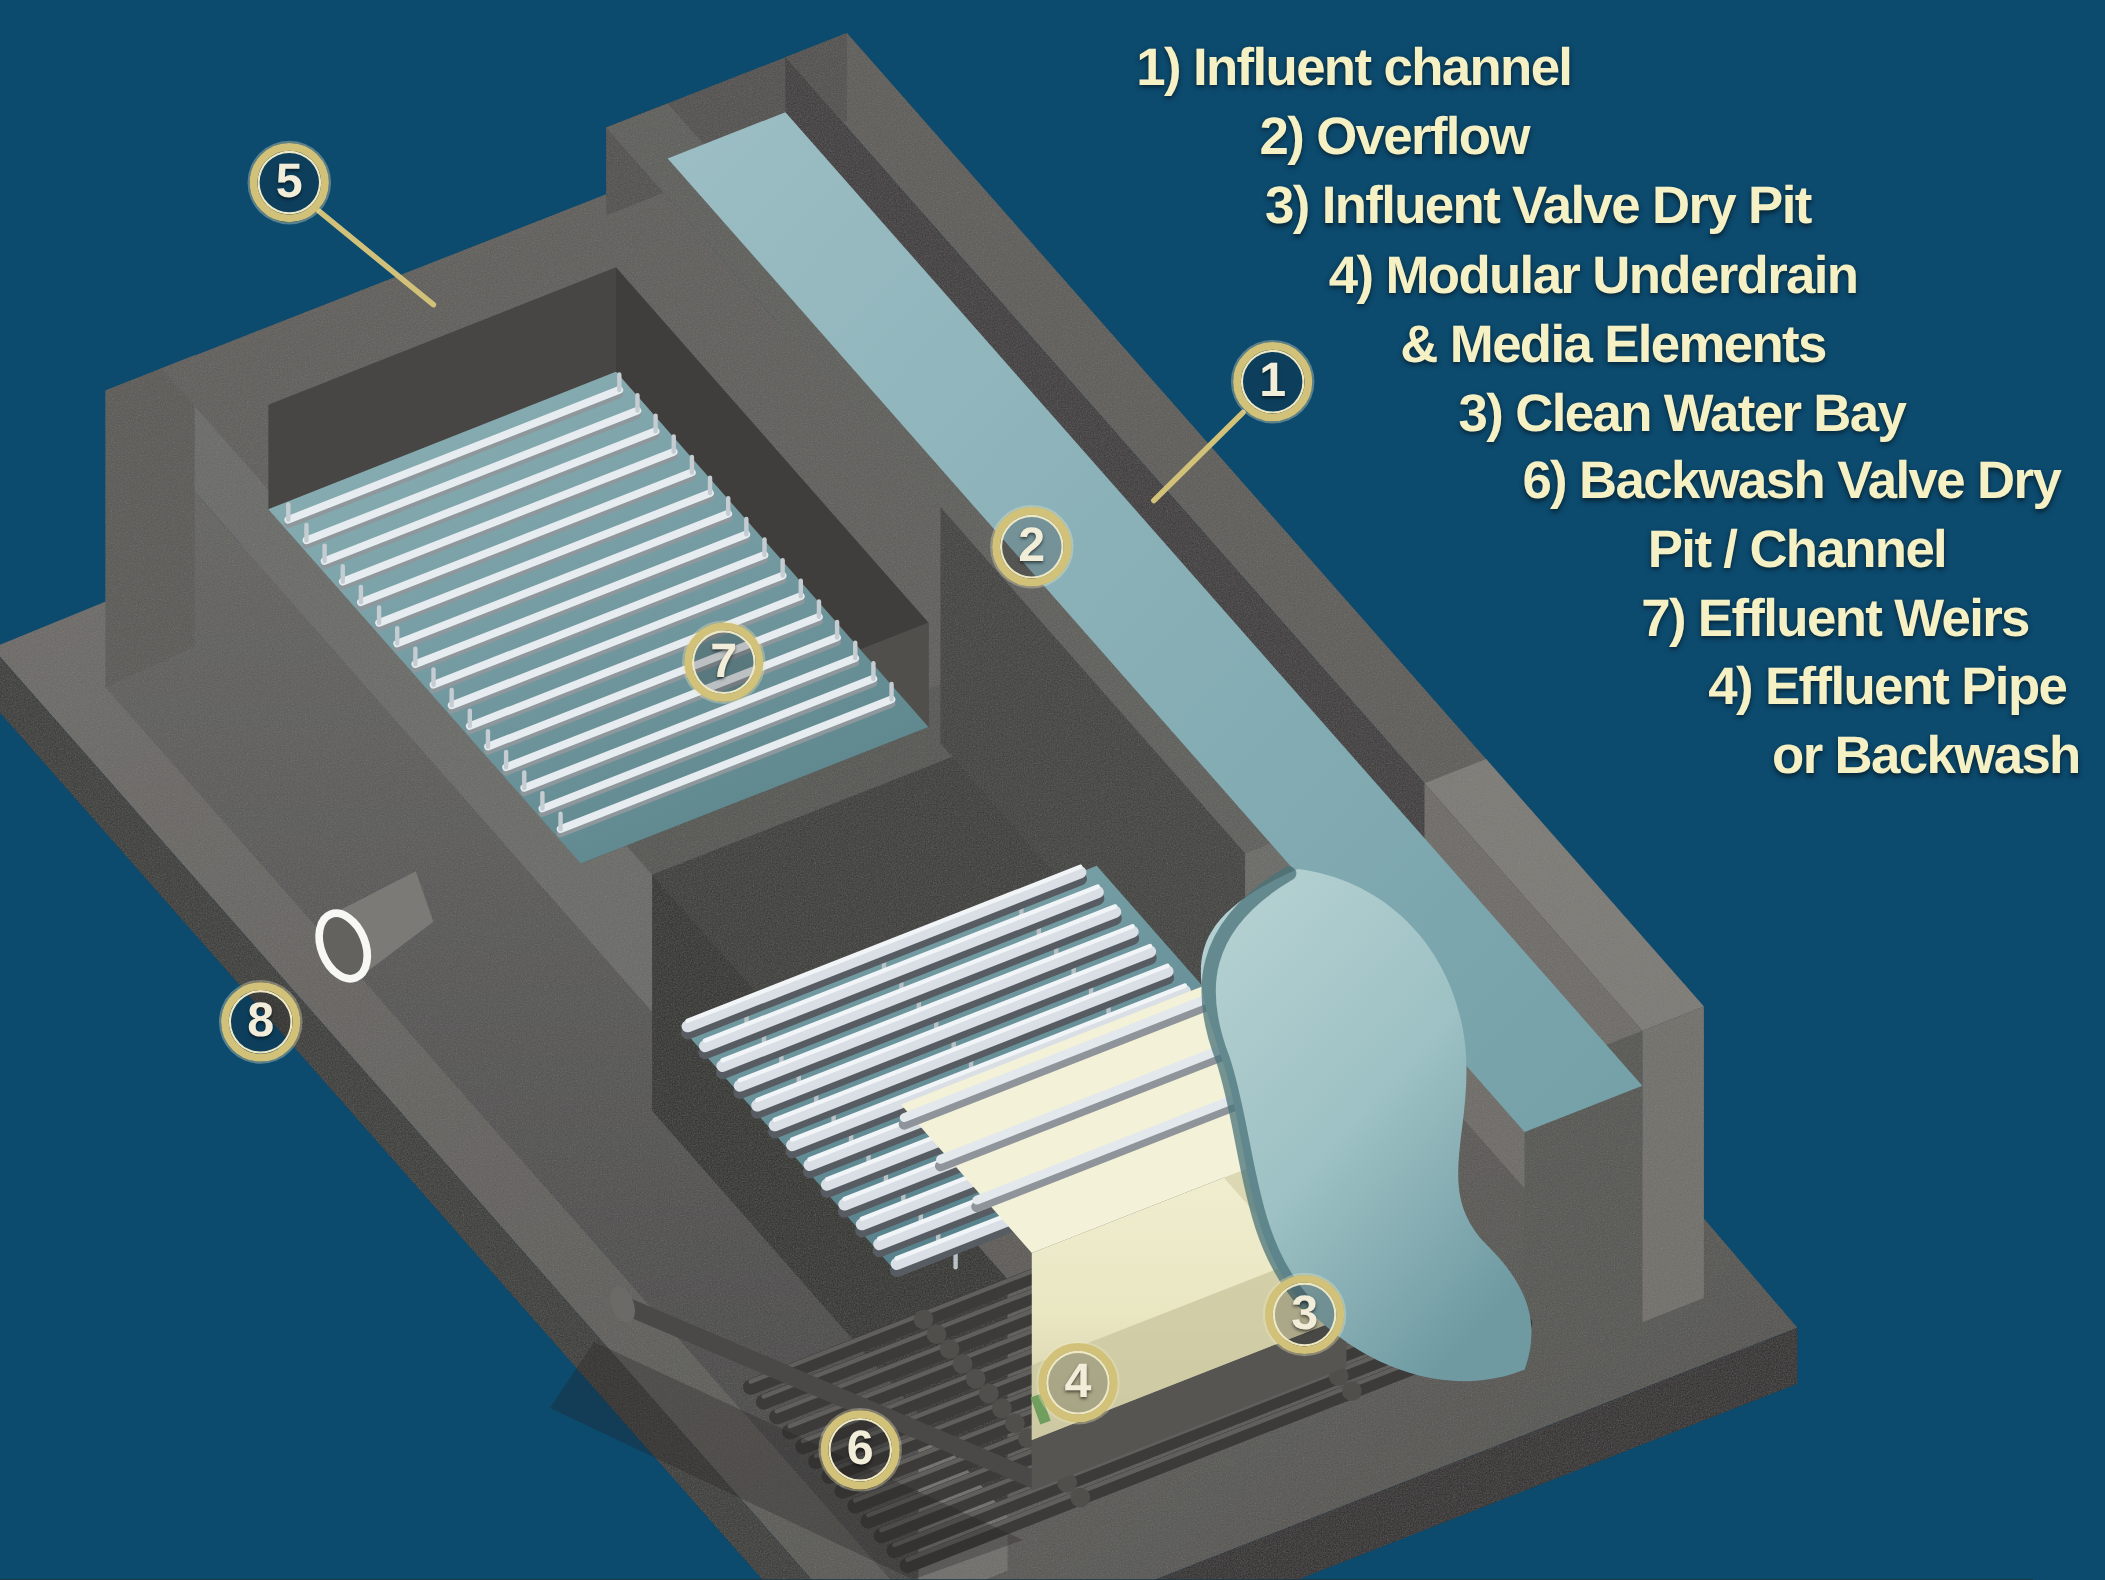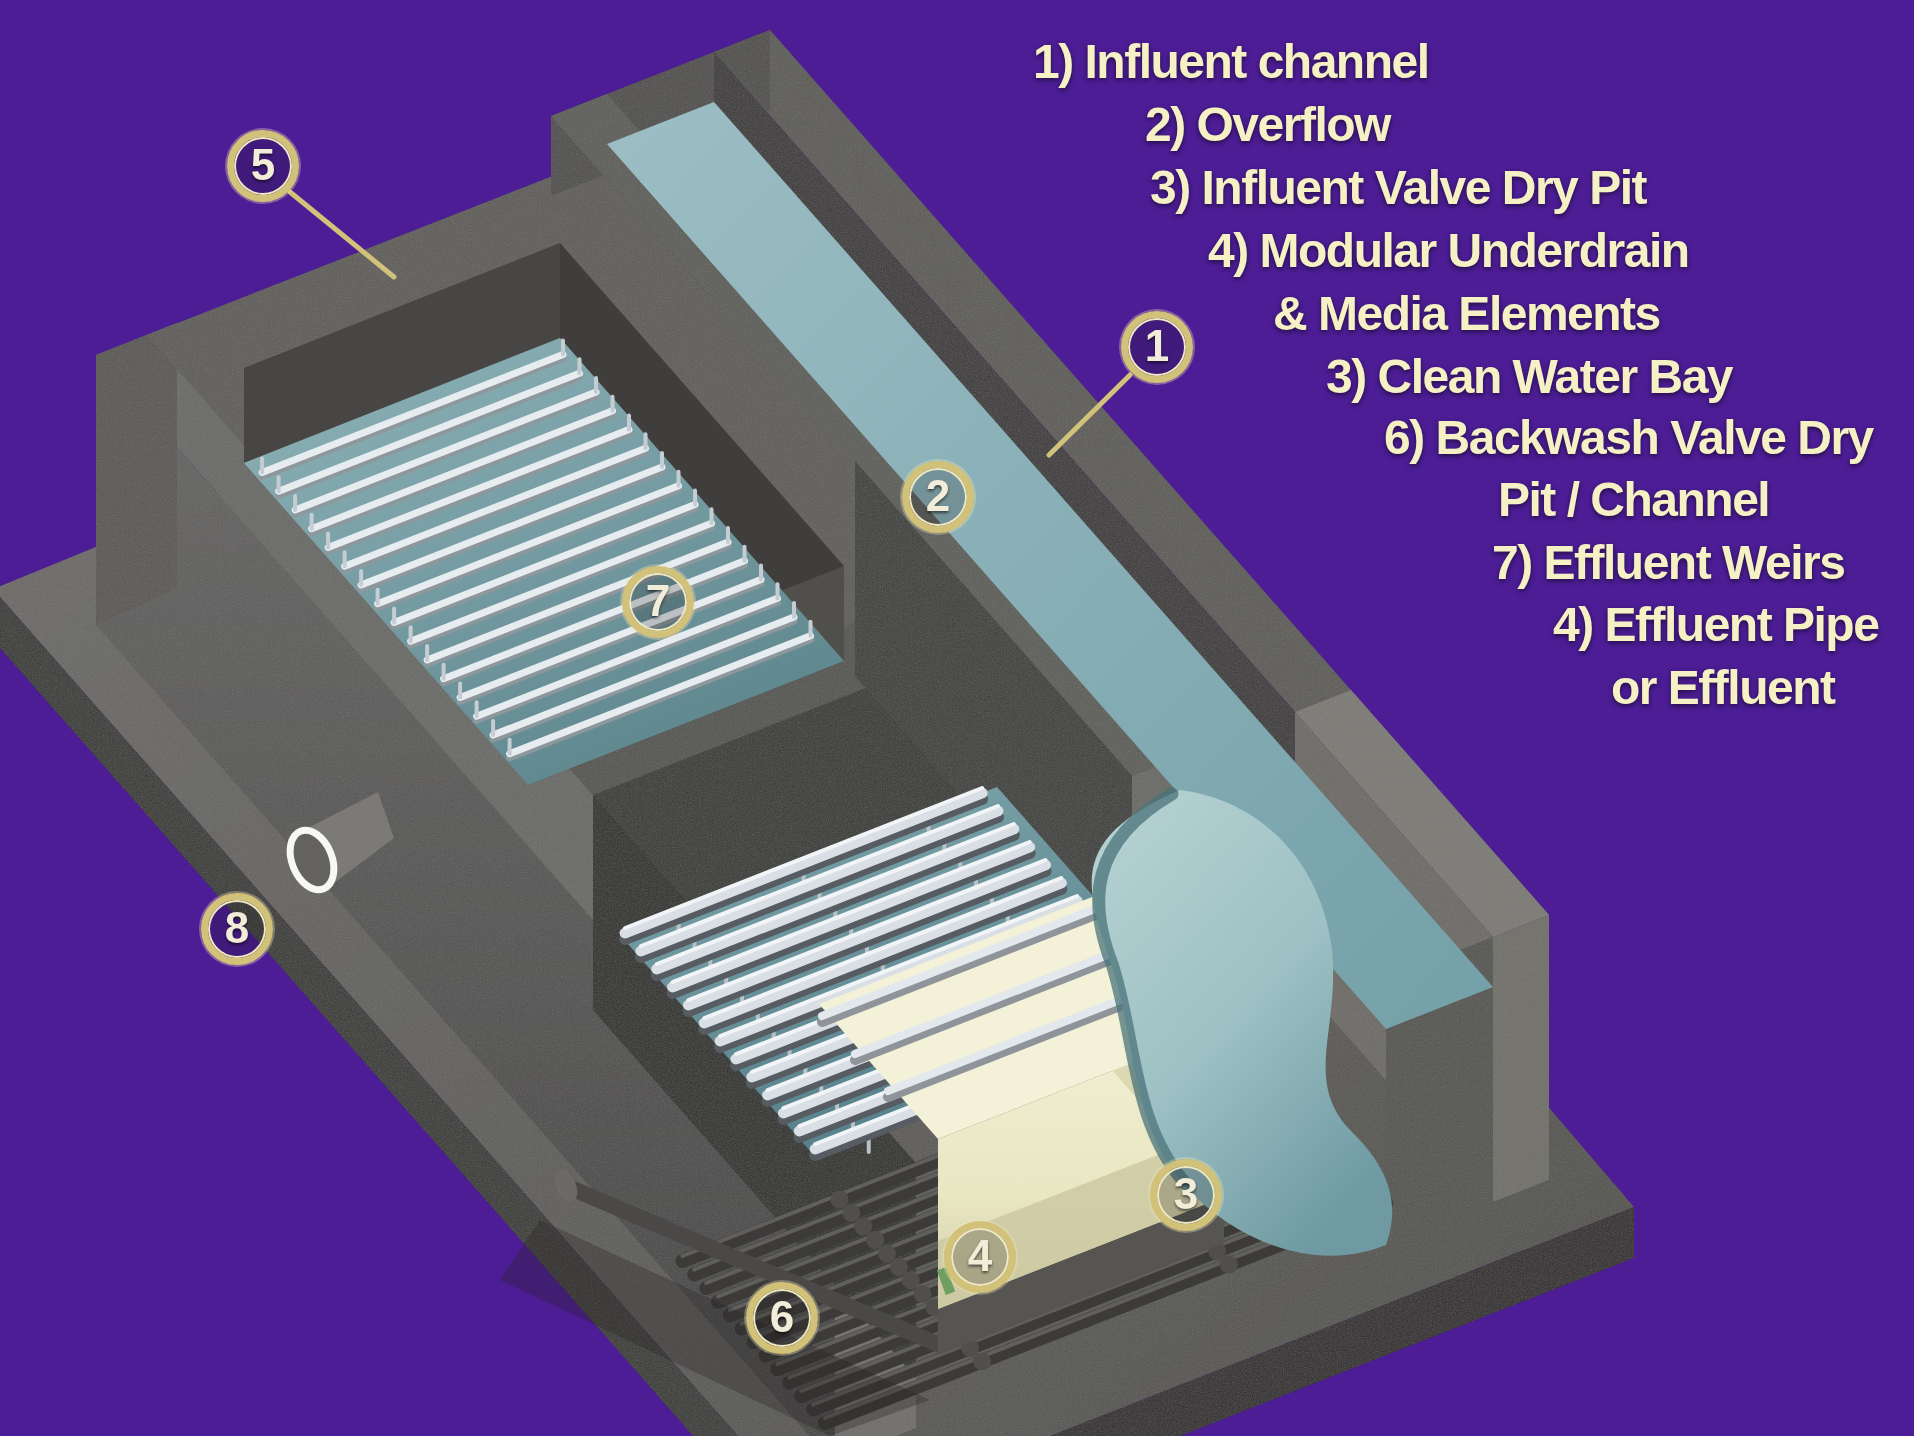--- a/index.html
+++ b/index.html
@@ -1,17 +1,17 @@
 <!DOCTYPE html>
 <html><head>
 <meta charset="utf-8">
 <style>
   html,body{margin:0;padding:0;background:#2e2d2c;}
   .stage{position:relative;width:1914px;height:1436px;overflow:hidden;
-         background:#4c1d95;font-family:"Liberation Sans",sans-serif;}
+         background:#0c4a6e;font-family:"Liberation Sans",sans-serif;}
   .scene{position:absolute;left:0;top:0;width:100%;height:100%;display:block;}
   .overlay{position:absolute;left:0;top:0;width:100%;height:100%;pointer-events:none;}
   .legend-line{position:absolute;white-space:nowrap;font-weight:bold;font-size:48px;
                letter-spacing:-1.5px;color:#f5f1c4;text-shadow:0 2px 5px rgba(0,0,0,.55);
                line-height:1.1;}
   .callout{position:absolute;width:72px;height:72px;border-radius:50%;
            border:7px solid #d2c279;box-sizing:border-box;
            box-shadow:inset 0 0 0 2px #efe8c4, 0 0 0 2px rgba(239,232,196,.35);
            background:rgba(22,22,22,.20);display:flex;align-items:center;justify-content:center;
            transform:translate(-50%,-50%);}
@@ -360,21 +360,21 @@
       <div class="legend-line" style="left: 1033px; top: 36px; color: rgb(245, 241, 196);">1) Influent channel</div>
       <div class="legend-line" style="left: 1145px; top: 99px; color: rgb(245, 241, 196);">2) Overflow</div>
       <div class="legend-line" style="left: 1150px; top: 162px; color: rgb(245, 241, 196);">3) Influent Valve Dry Pit</div>
       <div class="legend-line" style="left: 1208px; top: 225px; color: rgb(245, 241, 196);">4) Modular Underdrain</div>
       <div class="legend-line" style="left: 1273px; top: 288px; color: rgb(245, 241, 196);">&amp; Media Elements</div>
       <div class="legend-line" style="left: 1326px; top: 351px; color: rgb(245, 241, 196);">3) Clean Water Bay</div>
       <div class="legend-line" style="left: 1384px; top: 412px; color: rgb(245, 241, 196);">6) Backwash Valve Dry</div>
       <div class="legend-line" style="left: 1498px; top: 474px; color: rgb(245, 241, 196);">Pit / Channel</div>
       <div class="legend-line" style="left: 1492px; top: 537px; color: rgb(245, 241, 196);">7) Effluent Weirs</div>
       <div class="legend-line" style="left: 1553px; top: 599px; color: rgb(245, 241, 196);">4) Effluent Pipe</div>
-      <div class="legend-line" style="left: 1611px; top: 662px; color: rgb(245, 241, 196);">or Effluent</div>
+      <div class="legend-line" style="left: 1611px; top: 662px; color: rgb(245, 241, 196);">or Backwash</div>
     </div>
   <div class="overlay" id="callout-layer">
       <div class="callout" style="left: 263px; top: 166px;">
         <span>5</span>
       </div>
       <div class="callout" style="left: 1157px; top: 347px;">
         <span>1</span>
       </div>
       <div class="callout" style="left: 938px; top: 497px;">
         <span>2</span>

